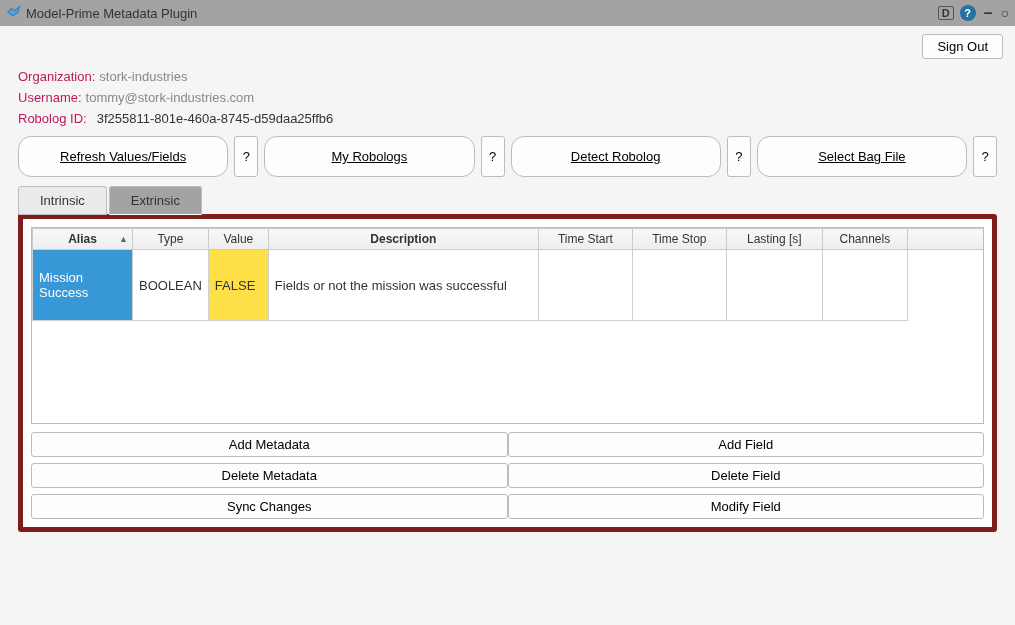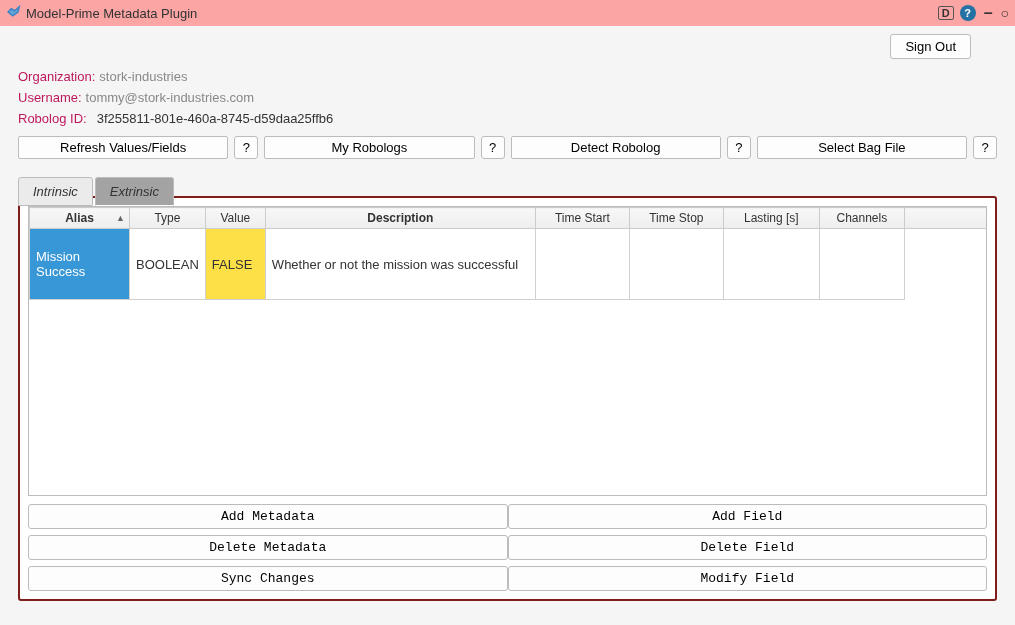--- a/index.html
+++ b/index.html
@@ -14,21 +14,21 @@
       color: #333;
       width: 1015px;
       height: 625px;
       overflow: hidden;
     }
     .title-bar {
       display: flex;
       align-items: center;
       justify-content: space-between;
       padding: 4px 6px;
-      background: #fca5a5;
+      background: #a3a3a3;
       height: 26px;
     }
     .title-left {
       display: flex;
       align-items: center;
       gap: 4px;
     }
     .title-right {
       display: flex;
       align-items: center;
@@ -62,21 +62,21 @@
     .circle-icon {
       font-size: 14px;
     }
     .bird-icon svg {
       width: 16px;
       height: 16px;
     }
     .signout-row {
       display: flex;
       justify-content: flex-end;
-      padding: 8px 44px 0 0;
+      padding: 8px 12px 0 0;
     }
     .btn {
       background: #fdfdfd;
       border: 1px solid #bcbcbc;
       border-radius: 3px;
       padding: 4px 14px;
       font-size: 13px;
       cursor: pointer;
       font-family: inherit;
     }
@@ -102,61 +102,61 @@
     .button-row {
       display: flex;
       gap: 6px;
       margin-top: 10px;
       margin-bottom: 8px;
     }
     .button-row .btn-main {
       flex: 1;
       background: #fdfdfd;
       border: 1px solid #bcbcbc;
-      border-radius: 2px;
-      padding: 3px 0;
+      border-radius: 13px;
+      padding: 12px 0;
       font-size: 13px;
       cursor: pointer;
       font-family: inherit;
+      text-decoration: underline;
     }
     .btn-help {
       width: 24px;
       background: #fdfdfd;
       border: 1px solid #bcbcbc;
       border-radius: 3px;
       font-size: 13px;
       cursor: pointer;
       font-family: inherit;
     }
     .tabs {
       display: flex;
       margin-bottom: 0;
     }
     .tab {
-      padding: 6px 14px;
+      padding: 6px 21px;
       border: 1px solid #bcbcbc;
       background: #ebebeb;
       cursor: pointer;
       font-size: 13px;
       border-top-left-radius: 3px;
       border-top-right-radius: 3px;
       margin-right: 2px;
       position: relative;
-      top: 10px;
-      font-style: italic;
+      top: 1px;
     }
     .tab.active {
       background: #a3a3a3;
       border-bottom: 1px solid #fff;
     }
     .tab-panel {
-      border: 2px solid #7f1d1d;
+      border: 5px solid #7f1d1d;
       background: #fff;
       padding: 8px;
-      height: 405px;
+      height: 318px;
       display: flex;
       flex-direction: column;
       border-radius: 0 3px 3px 3px;
     }
     .table-container {
       flex: 1;
       border: 1px solid #bcbcbc;
       overflow: auto;
       background: #fff;
     }
@@ -197,21 +197,20 @@
       background: #3897d6;
       color: #fff;
     }
     td.value-cell {
       background: #fde047;
     }
     .bottom-buttons {
       display: flex;
       gap: 0;
       margin-top: 8px;
-      font-family: Liberation Mono, monospace;
     }
     .bottom-col {
       flex: 1;
       display: flex;
       flex-direction: column;
       gap: 6px;
     }
     .bottom-col .btn {
       width: 100%;
       text-align: center;
@@ -299,21 +298,21 @@
             <th class="lasting-col">Lasting [s]</th>
             <th class="channels-col">Channels</th>
             <th class="thead-extra" style="border-right:none;"></th>
           </tr>
         </thead>
         <tbody>
           <tr>
             <td class="alias-cell">Mission Success</td>
             <td>BOOLEAN</td>
             <td class="value-cell">FALSE</td>
-            <td>Whether or not the mission was successful</td>
+            <td>Fields or not the mission was successful</td>
             <td></td>
             <td></td>
             <td></td>
             <td></td>
             <td style="border:none;"></td>
           </tr>
         </tbody>
       </table>
     </div>
 

